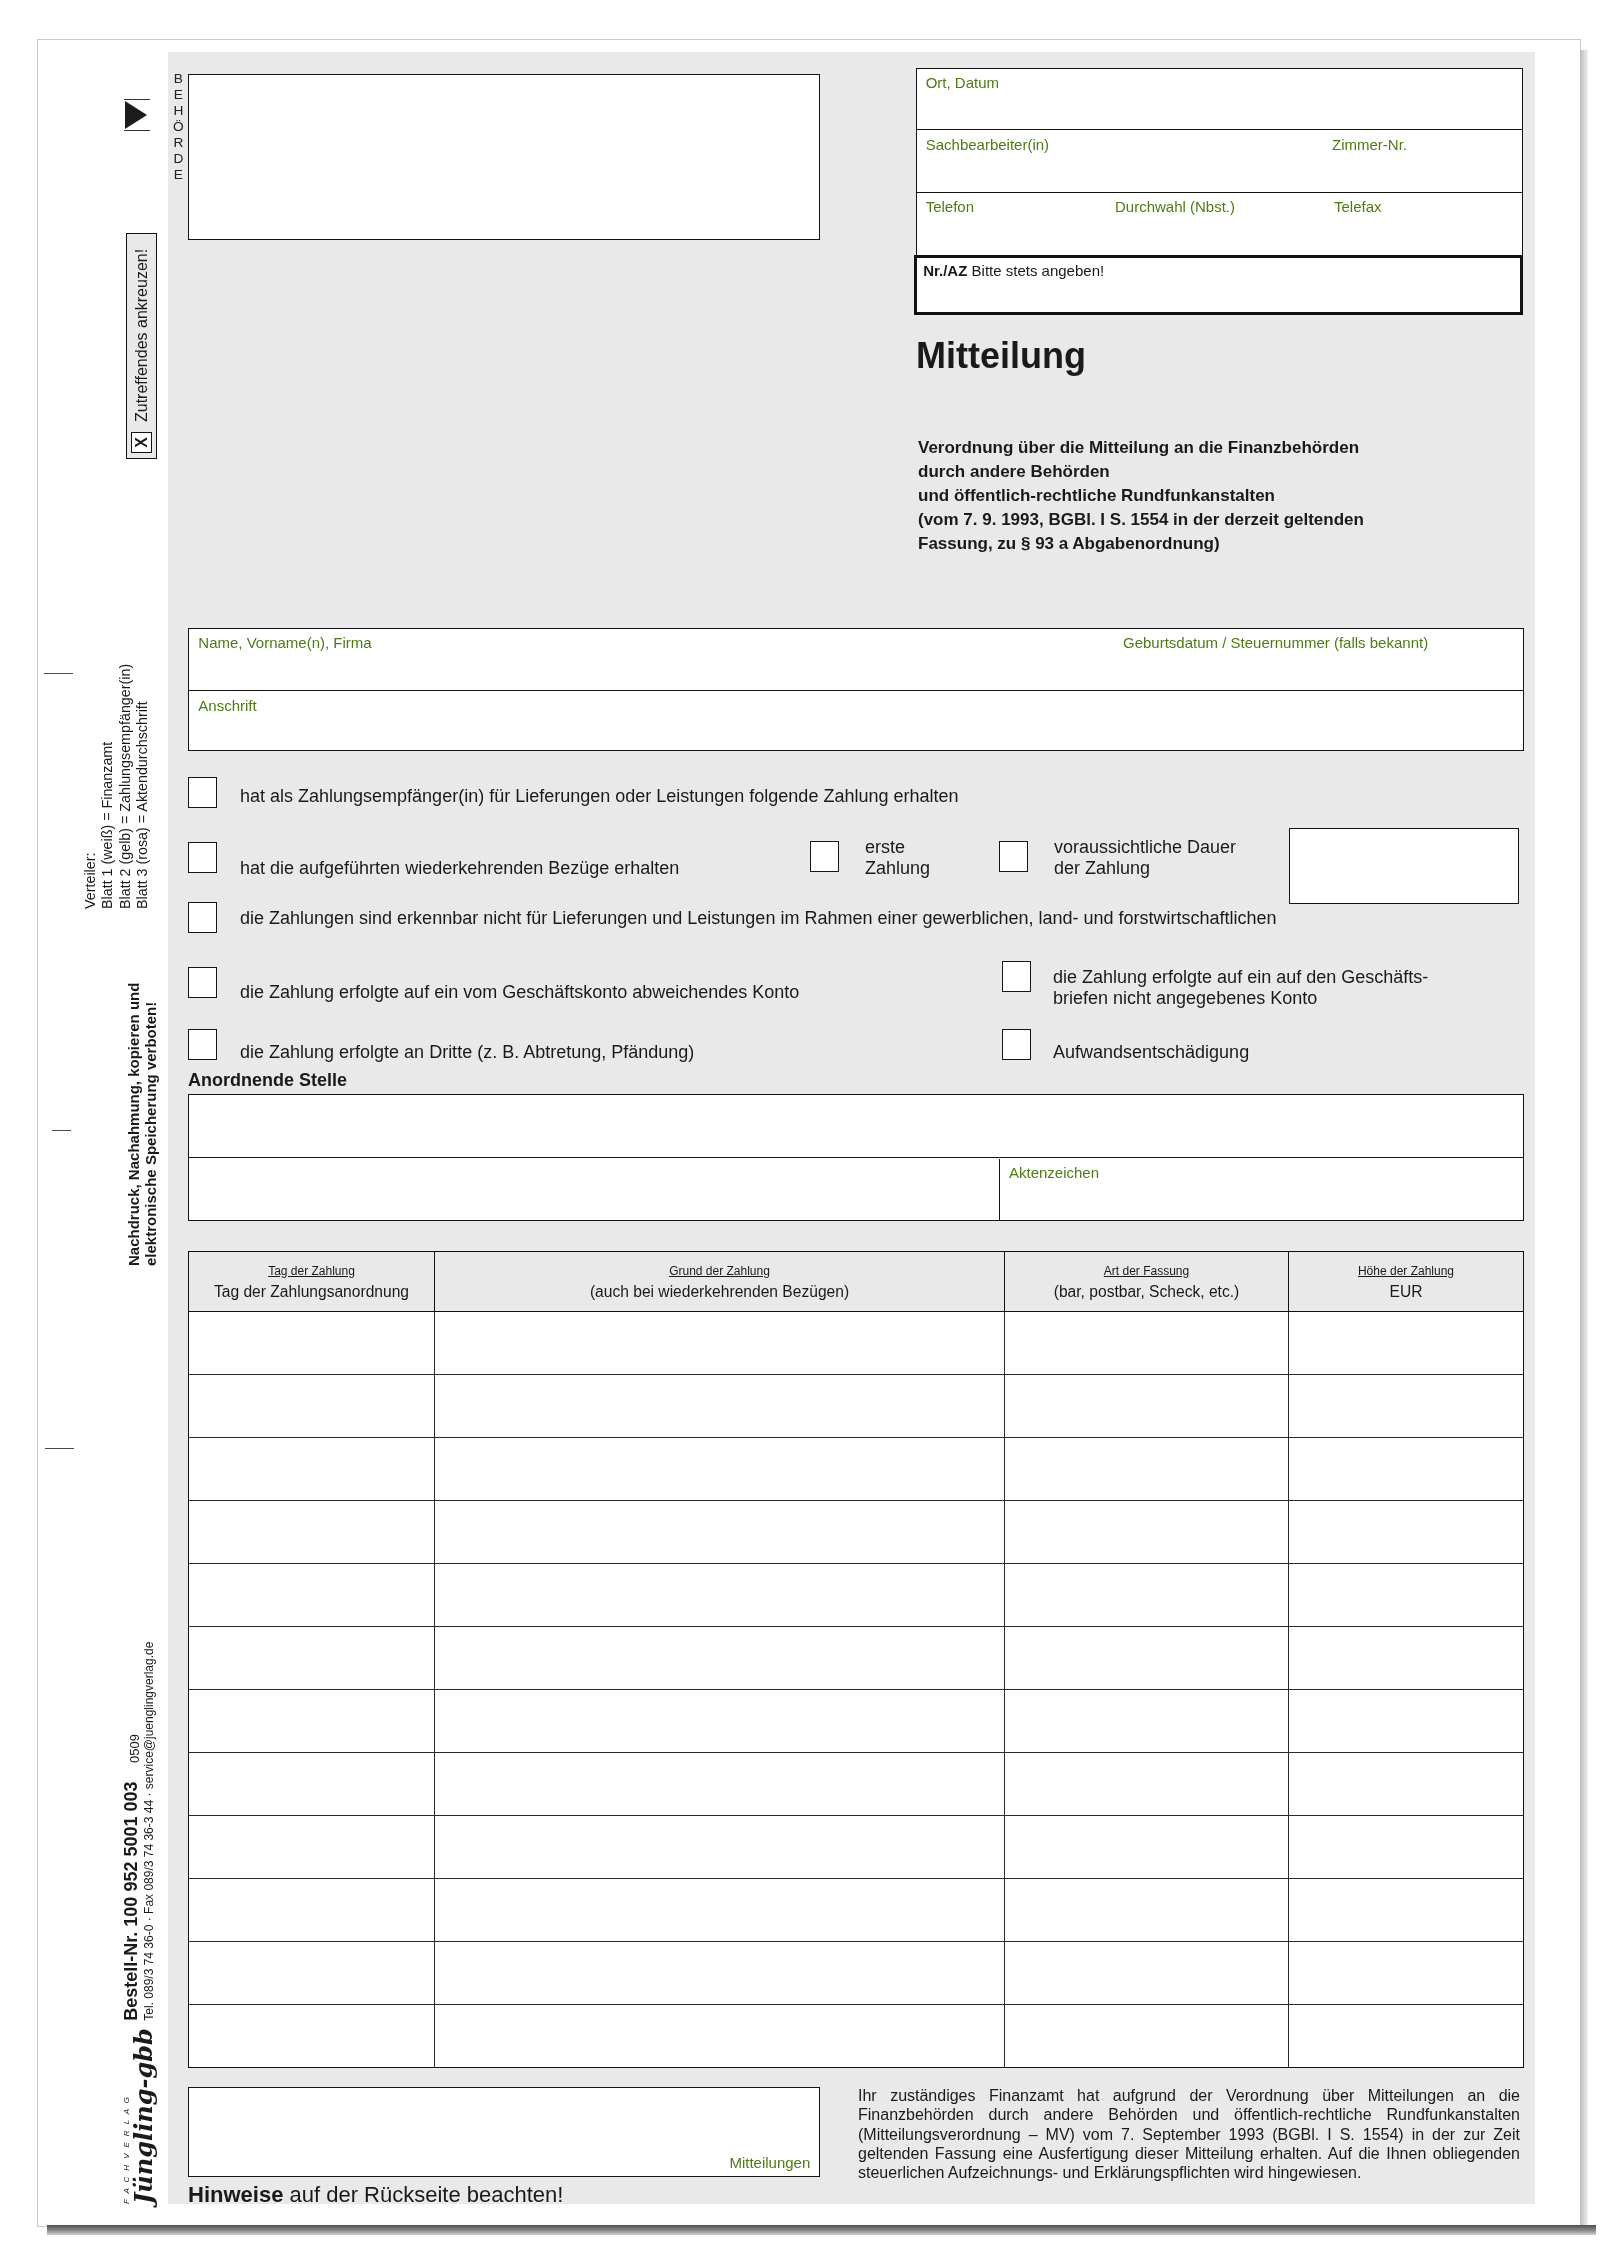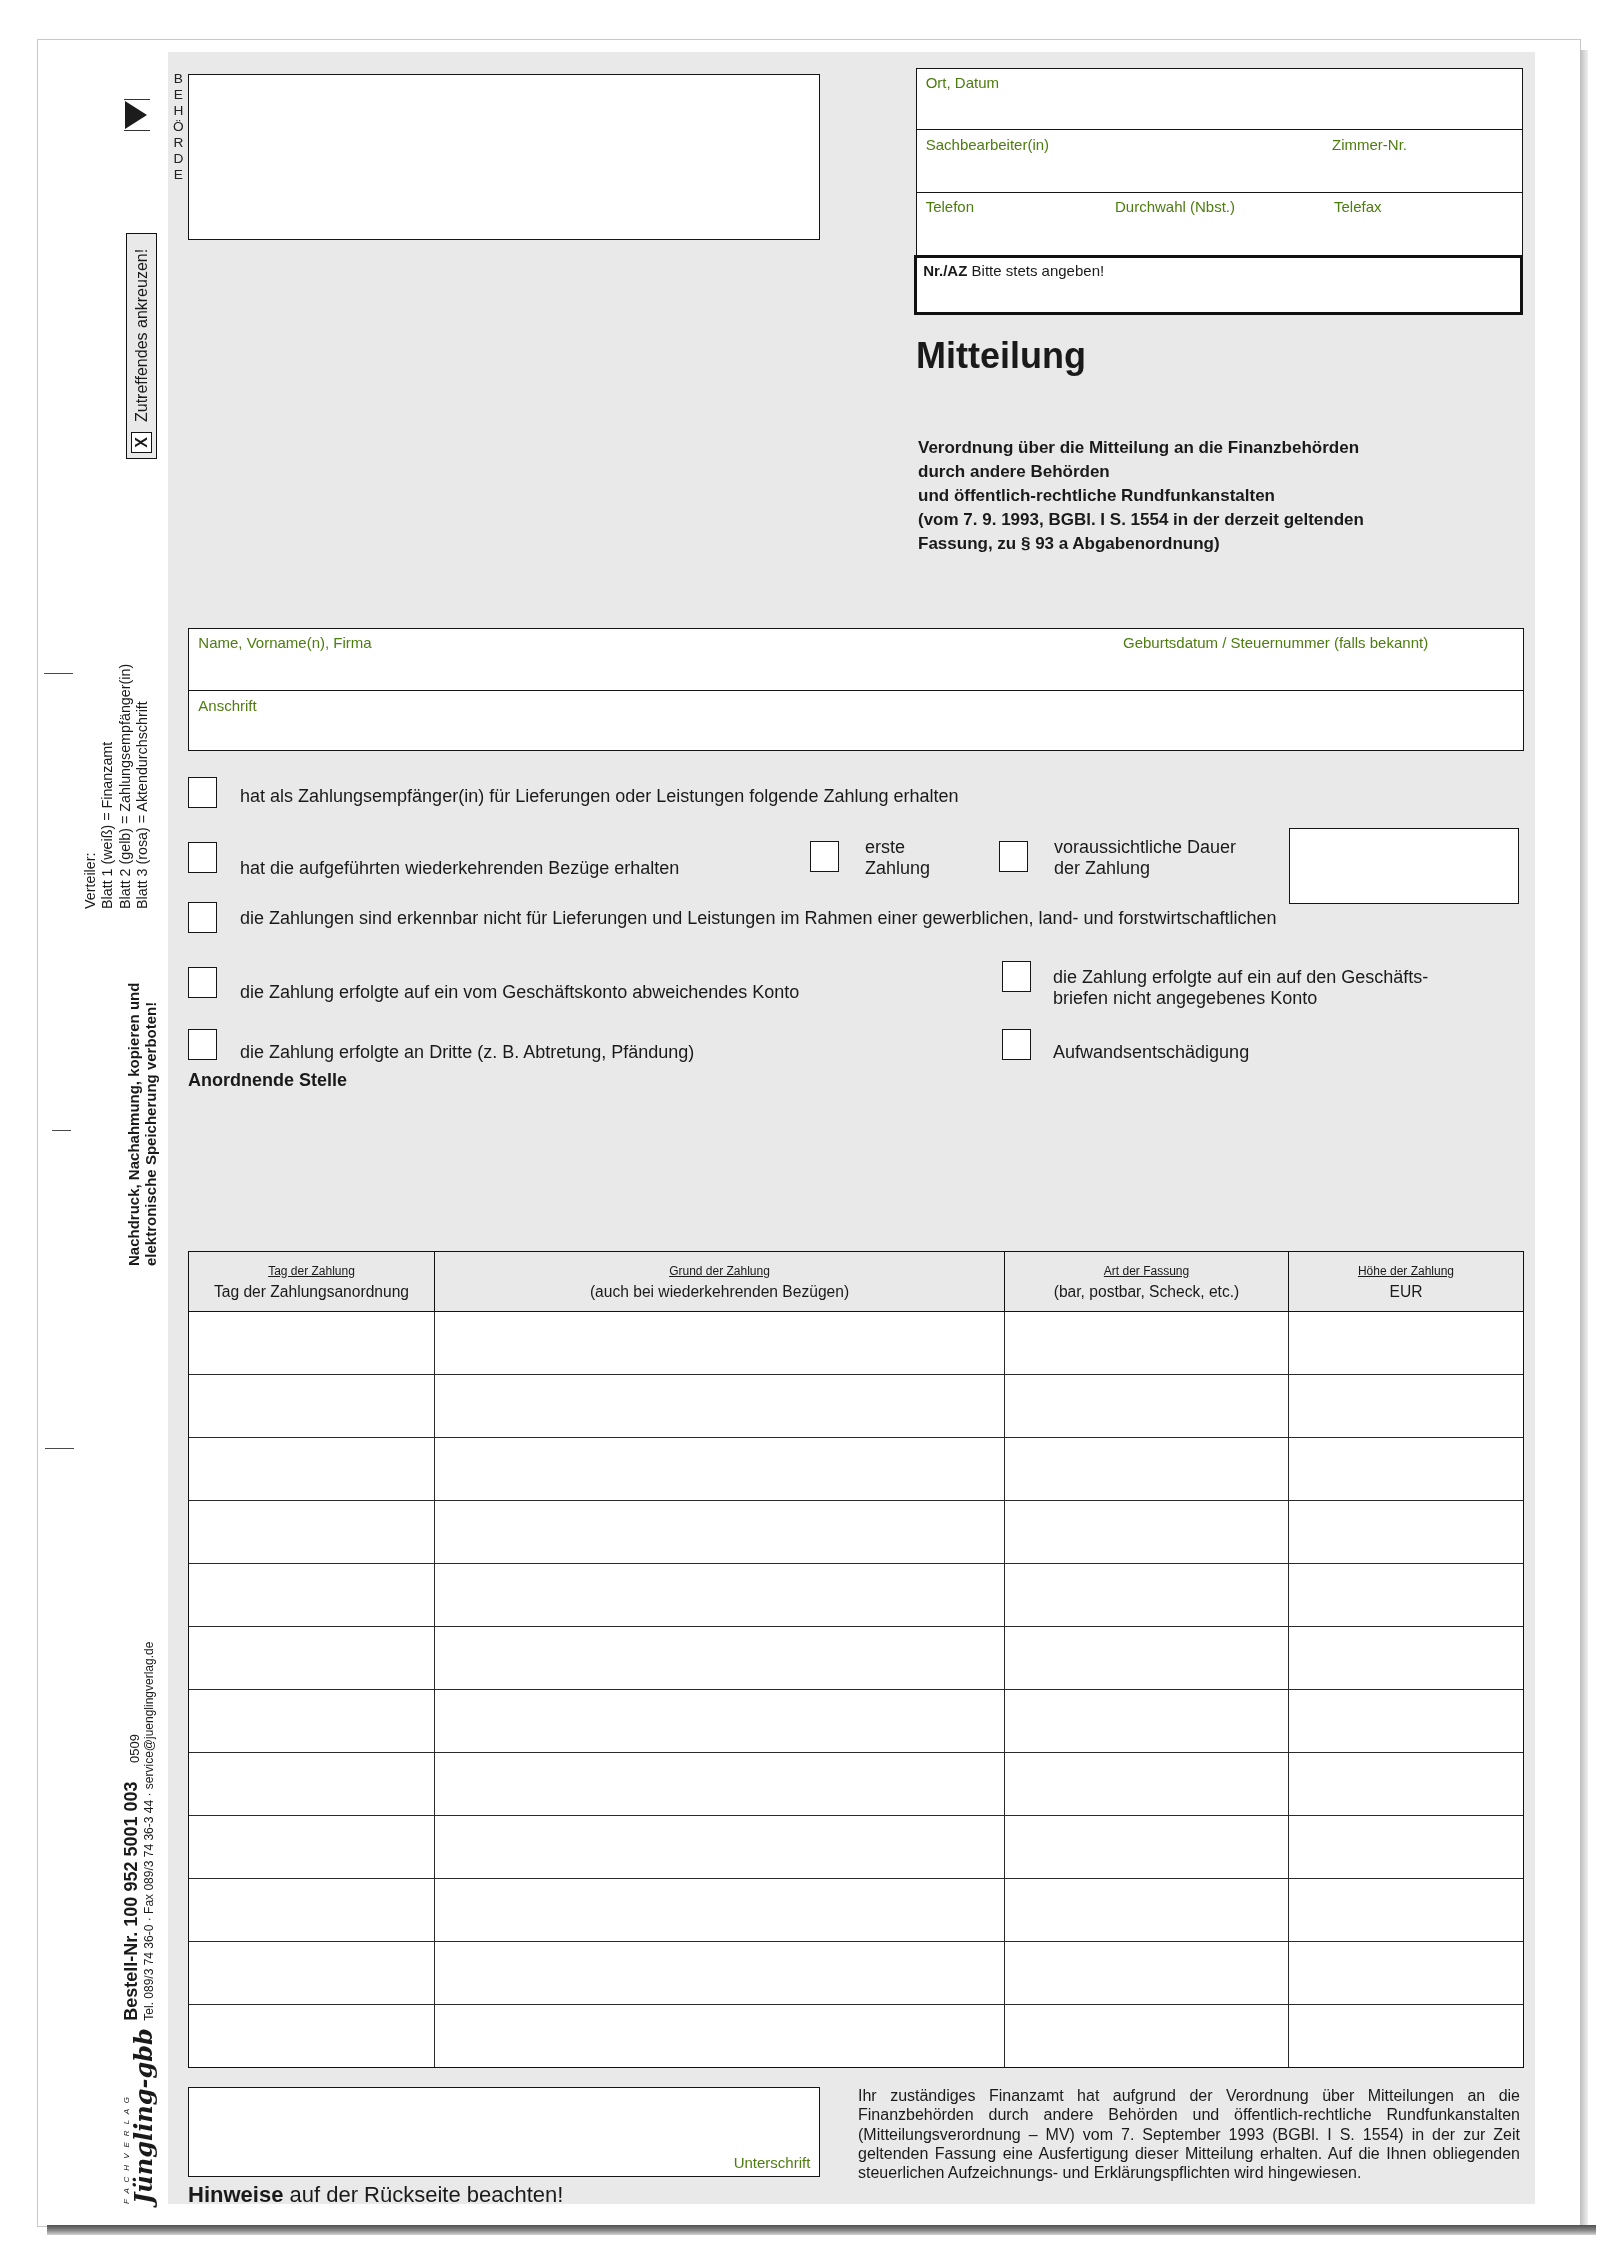--- a/index.html
+++ b/index.html
@@ -175,20 +175,28 @@
     <div>die Zahlung erfolgte auf ein auf den Geschäfts-</div>
     <div>briefen nicht angegebenes Konto</div>
   </div>
 
   <div class="abs cb" style="left:188px;top:1029px;"></div>
   <div class="abs stmt" style="left:240px;top:1042px;">die Zahlung erfolgte an Dritte (z. B. Abtretung, Pfändung)</div>
   <div class="abs cb" style="left:1002px;top:1029px;"></div>
   <div class="abs stmt" style="left:1053px;top:1042px;">Aufwandsentschädigung</div>
 
   <div class="abs" style="left:188px;top:1070px;font-size:18px;font-weight:bold;">Anordnende Stelle</div>
+  <div class="abs wbox" style="left:188px;top:1094px;width:1336px;height:127px;">
+    <div class="abs" style="left:0;top:62px;width:100%;height:1.2px;background:#141414;"></div>
+    <div class="abs" style="left:810px;top:64px;width:1.2px;height:61px;background:#141414;"></div>
+    <div class="abs" style="left:0;top:0;width:100%;height:62px;"></div>
+    <div class="abs lbl" style="left:820px;top:70px;">Aktenzeichen</div>
+    <div class="abs" style="left:812px;top:64px;width:521px;height:61px;"></div>
+    <div class="abs" style="left:0;top:64px;width:810px;height:61px;"></div>
+  </div>
 
   <div class="abs" id="ztable">
     <div id="thead">
       <div class="thc c1">
         <div class="l1">Tag der Zahlung</div>
         <div class="l2">Tag der Zahlungsanordnung</div>
       </div>
       <div class="thc c2">
         <div class="l1">Grund der Zahlung</div>
         <div class="l2">(auch bei wiederkehrenden Bezügen)</div>
@@ -272,21 +280,21 @@
         <div class="trow">
           <div class="tcell c1"></div>
           <div class="tcell c2"></div>
           <div class="tcell c3"></div>
           <div class="tcell c4"></div>
         </div>
       </div>
   </div>
 
   <div class="abs wbox" style="left:188px;top:2087px;width:632px;height:90px;">
-    <div class="abs lbl" style="right:8.7px;bottom:5px;left:auto;position:absolute;">Unterschrift</div>
+    <div class="abs lbl" style="right:8.7px;bottom:5px;left:auto;position:absolute;">Mitteilungen</div>
   </div>
 
   <div class="abs" id="para" style="left:858px;top:2086px;">Ihr zuständiges Finanzamt hat aufgrund der Verordnung über Mitteilungen an die Finanzbehörden durch andere Behörden und öffentlich-rechtliche Rundfunkanstalten (Mitteilungsverordnung – MV) vom 7. September 1993 (BGBl. I S. 1554) in der zur Zeit geltenden Fassung eine Ausfertigung dieser Mitteilung erhalten. Auf die Ihnen obliegenden steuerlichen Aufzeichnungs- und Erklärungspflichten wird hingewiesen.</div>
 
   <div class="abs" style="left:188px;top:2182px;font-size:22px;">
     <span style="font-weight:bold;">Hinweise</span><span> auf der Rückseite beachten!</span>
   </div>
 
 </div>
 

